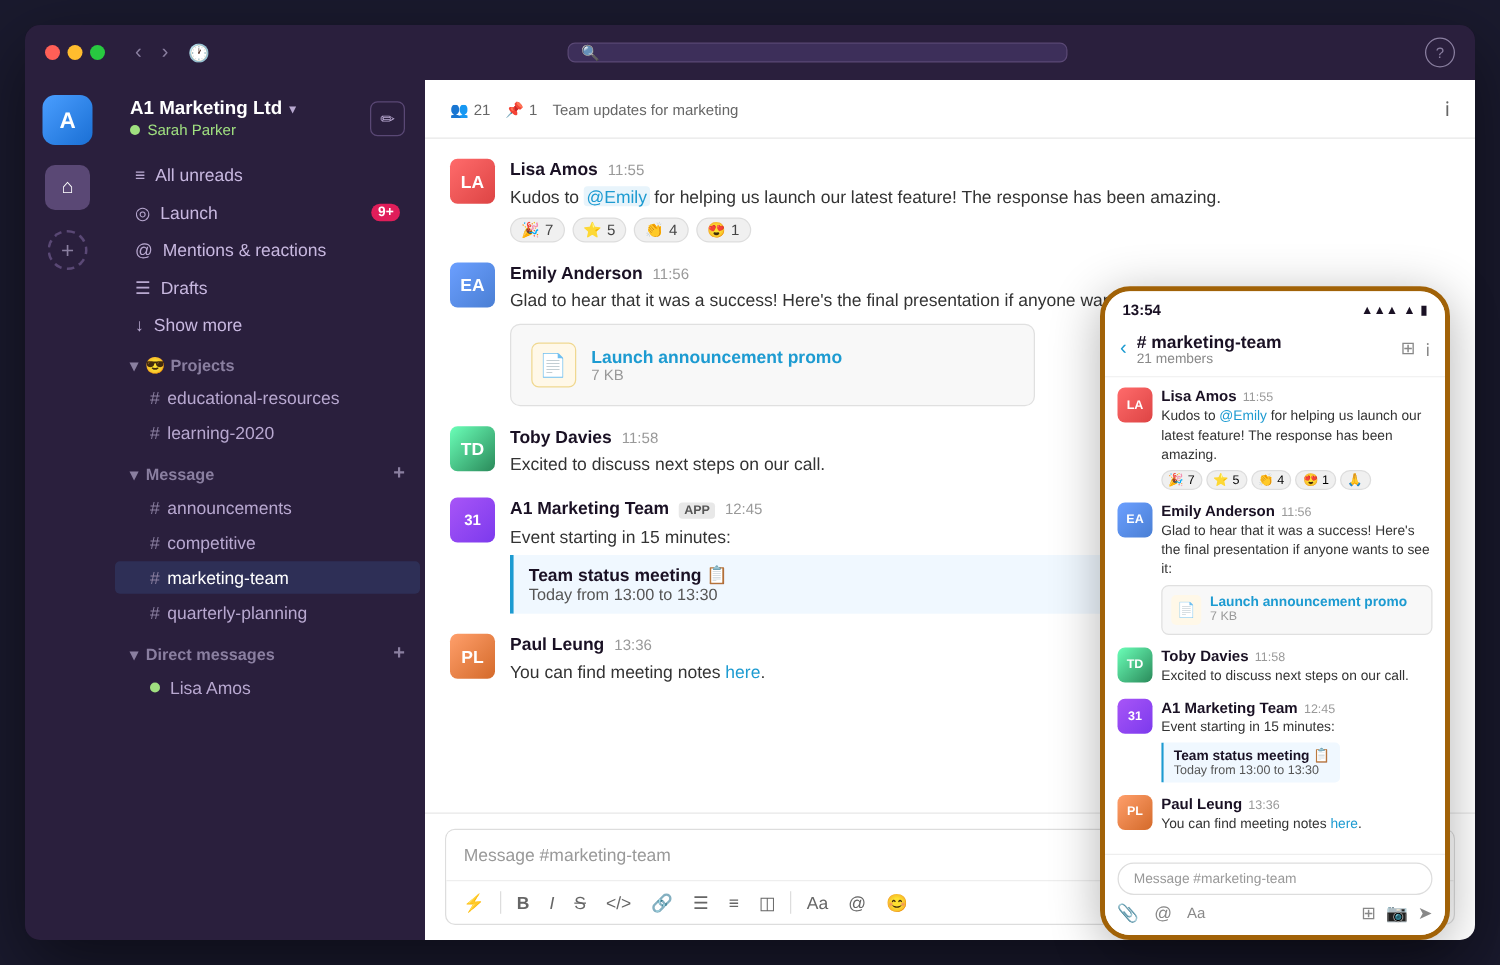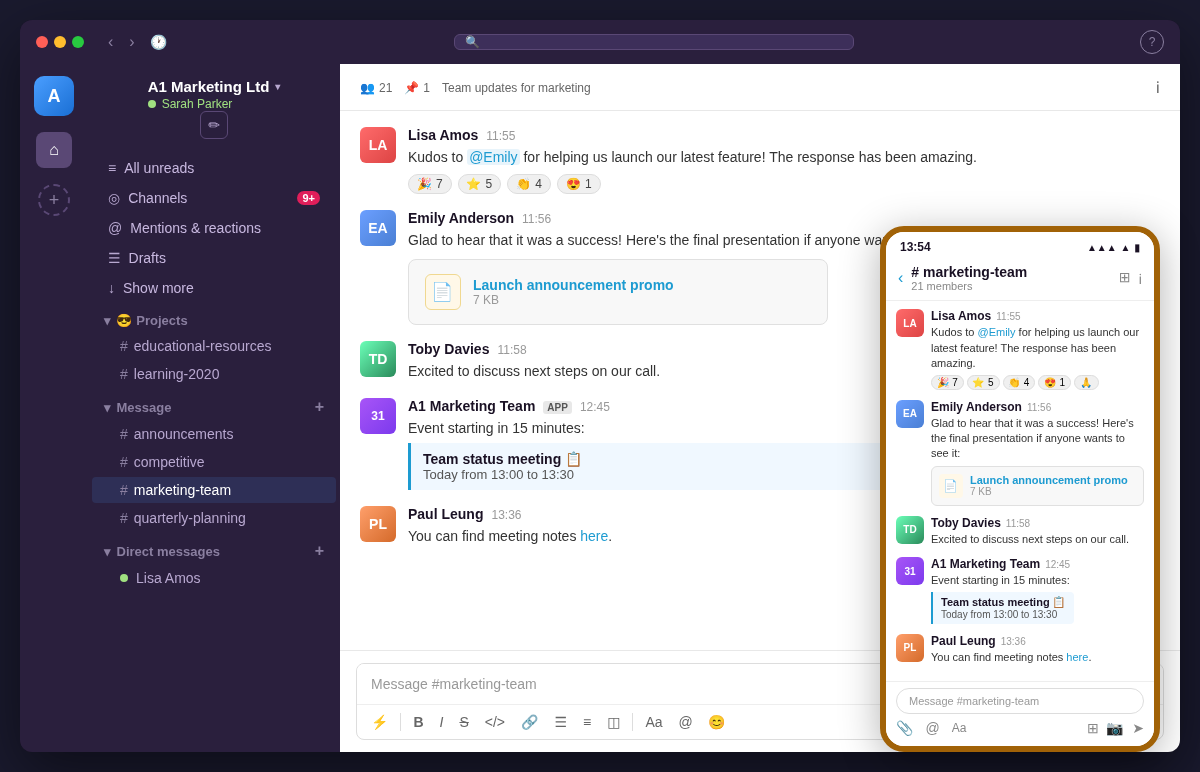--- a/index.html
+++ b/index.html
@@ -180,21 +180,20 @@
       flex-shrink: 0;
       overflow-y: auto;
     }
 
     .workspace-header {
       display: flex;
       align-items: center;
       justify-content: space-between;
       padding: 14px 16px;
       cursor: pointer;
-      flex-direction: column;
     }
 
     .workspace-name {
       color: white;
       font-size: 15px;
       font-weight: 700;
       display: flex;
       align-items: center;
       gap: 6px;
     }
@@ -627,21 +626,21 @@
         </div>
         <div class="compose-btn">✏</div>
       </div>
 
       <div class="sidebar-item">
         <span class="icon">≡</span>
         <span>All unreads</span>
       </div>
       <div class="sidebar-item">
         <span class="icon">◎</span>
-        <span>Channels</span>
+        <span>Launch</span>
         <span class="badge">9+</span>
       </div>
       <div class="sidebar-item">
         <span class="icon">@</span>
         <span>Mentions &amp; reactions</span>
       </div>
       <div class="sidebar-item">
         <span class="icon">☰</span>
         <span>Drafts</span>
       </div>
@@ -821,21 +820,21 @@
             </div>
           </div>
         </div>
       </div>
 
     </div>
   </div>
 </div>
 
 <div style="position:fixed; right: calc(50% - 580px + 20px); bottom: 20px; z-index:100;">
-  <div style="width:280px; background:white; border-radius:24px; box-shadow:0 8px 40px rgba(0,0,0,0.3); overflow:hidden; border:6px solid #a16207;">
+  <div style="width:280px; background:white; border-radius:24px; box-shadow:0 8px 40px rgba(0,0,0,0.3); overflow:hidden; border:4px solid #a16207;">
 
     <div style="background:white; padding:8px 14px 4px; display:flex; justify-content:space-between; align-items:center; font-size:12px; font-weight:600; color:#1a1124;">
       <span>13:54</span>
       <div style="display:flex; gap:4px; align-items:center; font-size:10px;">
         <span>▲▲▲</span>
         <span>▲</span>
         <span>▮</span>
       </div>
     </div>
 

